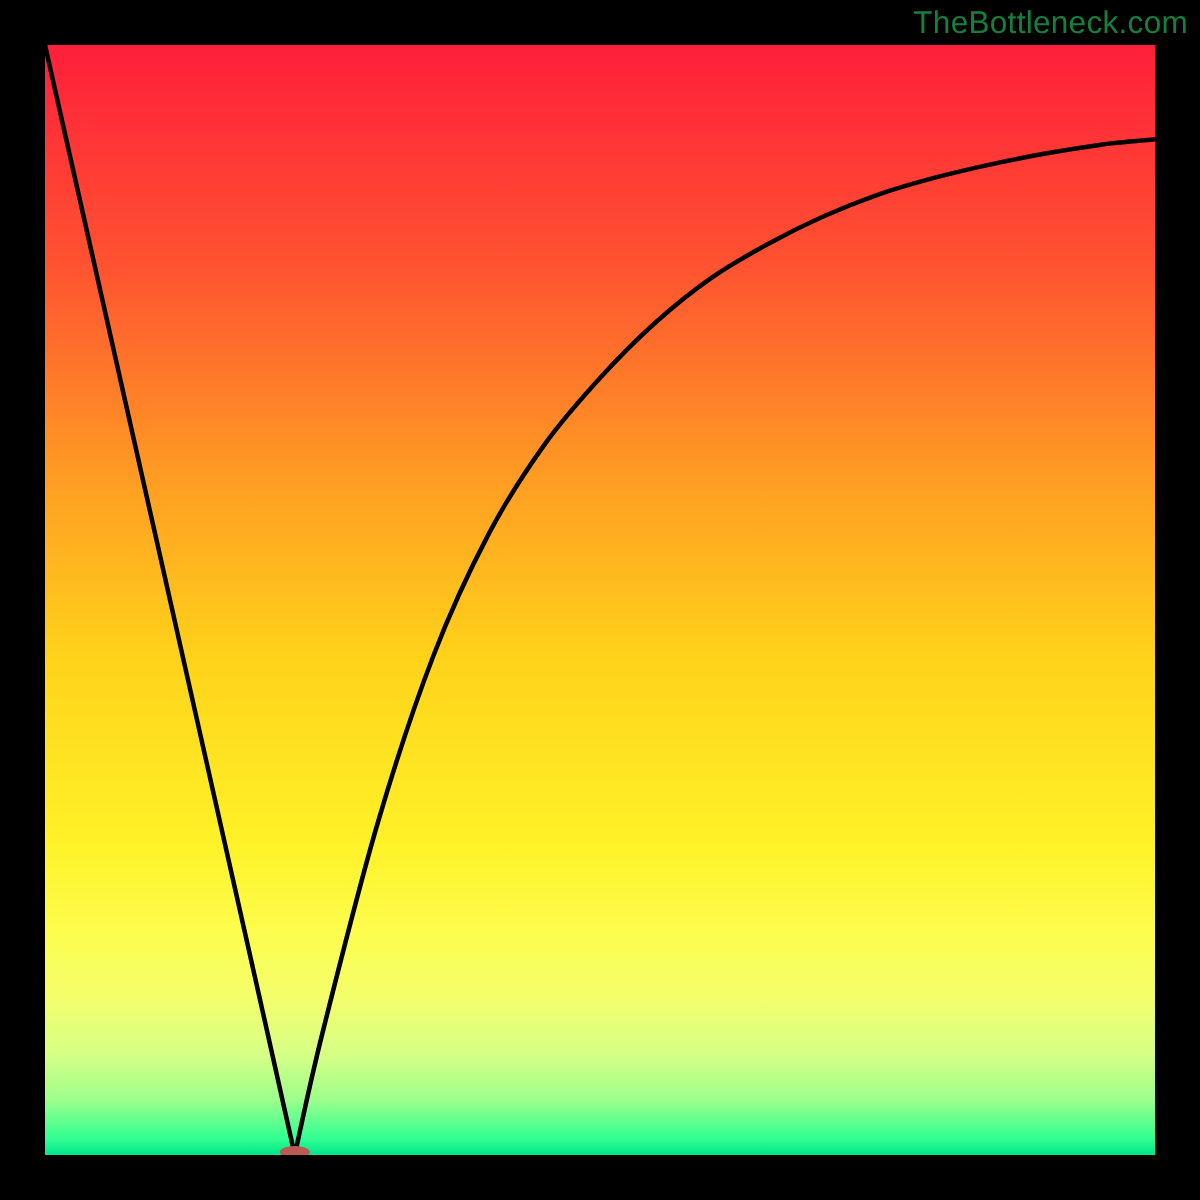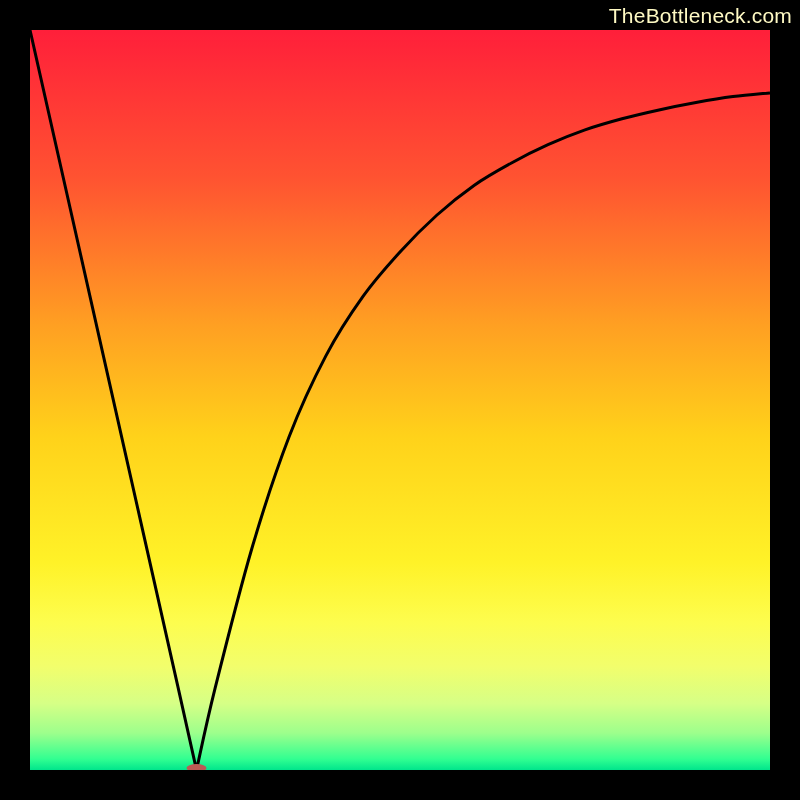--- a/index.html
+++ b/index.html
@@ -27,21 +27,21 @@
   }
   .plot svg {
     display: block;
     width: 740px;
     height: 740px;
   }
   .watermark {
     position: absolute;
     top: 4px;
     right: 8px;
-    color: #fef9c3;
+    color: #15803d;
     font-size: 21px;
     font-weight: 400;
     letter-spacing: 0.2px;
     user-select: none;
   }
 </style>
 </head>
 <body>
 
 <div class="frame">

